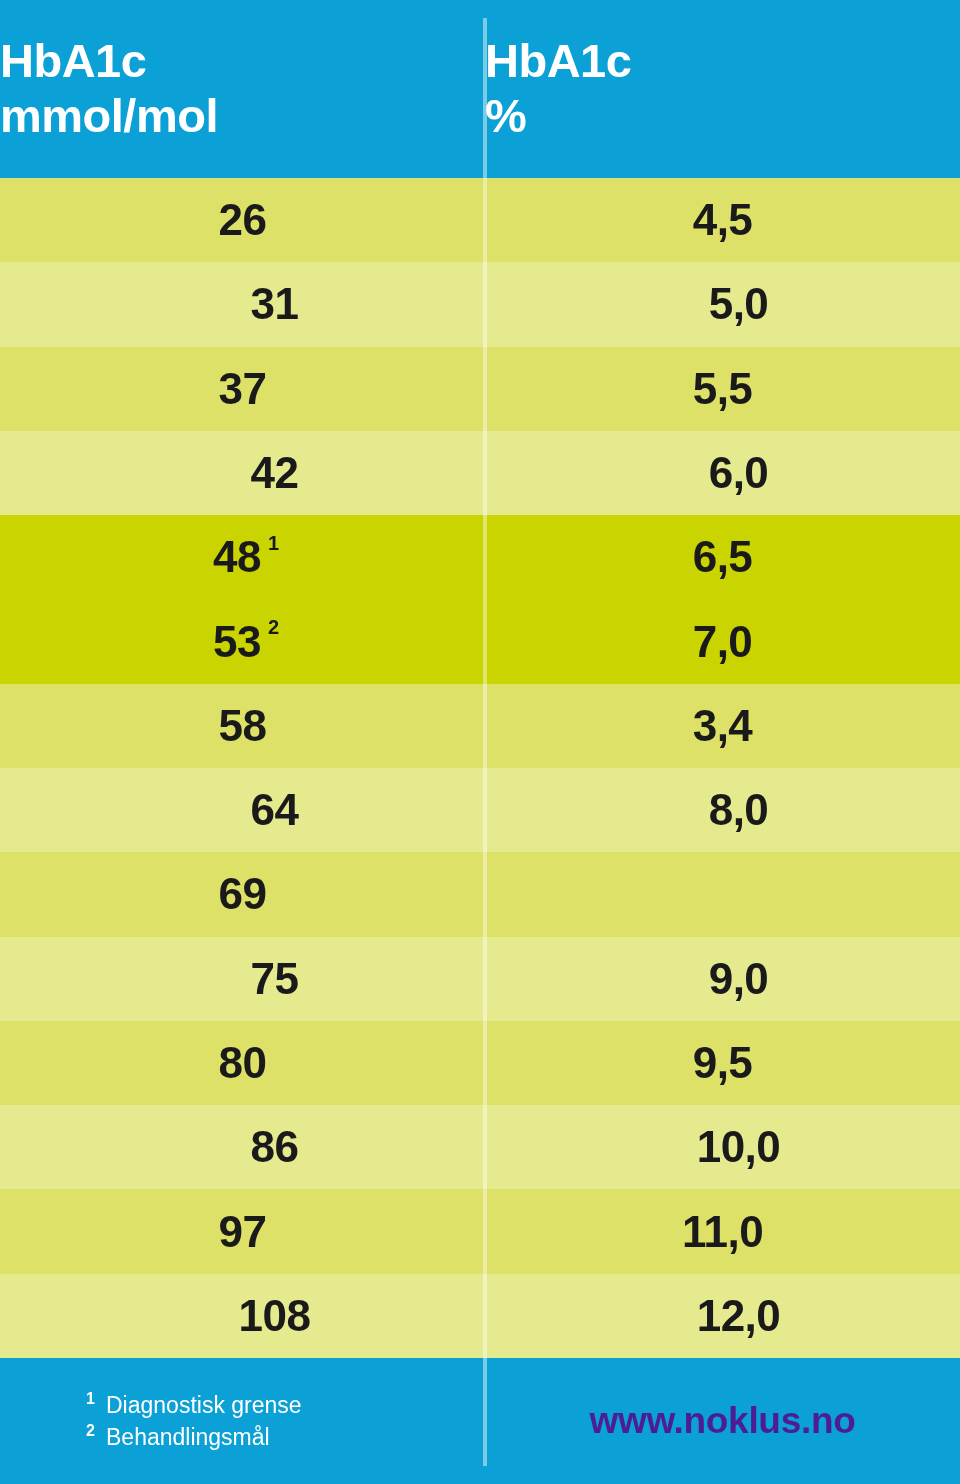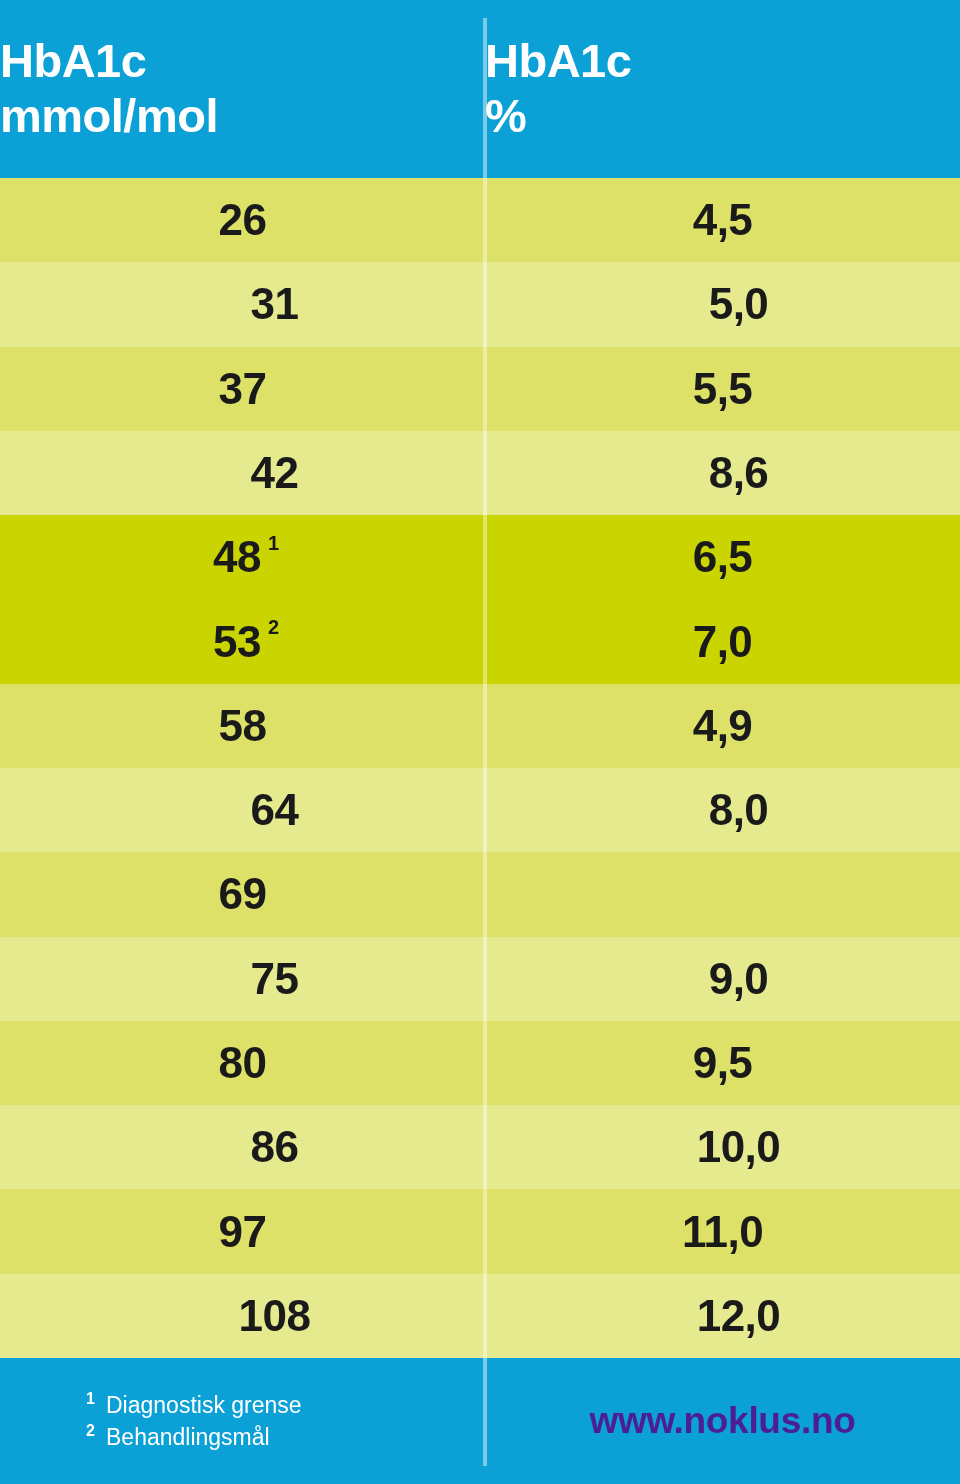--- a/index.html
+++ b/index.html
@@ -215,21 +215,21 @@
         </div>
         <div class="cell right">
           <span class="val">5,5</span>
         </div>
       </div>
       <div class="row even">
         <div class="cell left">
           <span class="val">42</span>
         </div>
         <div class="cell right">
-          <span class="val">8,6</span>
+          <span class="val">6,0</span>
         </div>
       </div>
       <div class="row highlight">
         <div class="cell left">
           <span class="val">48</span>
           <span class="sup">1</span>
         </div>
         <div class="cell right">
           <span class="val">6,5</span>
         </div>
@@ -241,21 +241,21 @@
         </div>
         <div class="cell right">
           <span class="val">7,0</span>
         </div>
       </div>
       <div class="row odd">
         <div class="cell left">
           <span class="val">58</span>
         </div>
         <div class="cell right">
-          <span class="val">4,9</span>
+          <span class="val">3,4</span>
         </div>
       </div>
       <div class="row even">
         <div class="cell left">
           <span class="val">64</span>
         </div>
         <div class="cell right">
           <span class="val">8,0</span>
         </div>
       </div>

